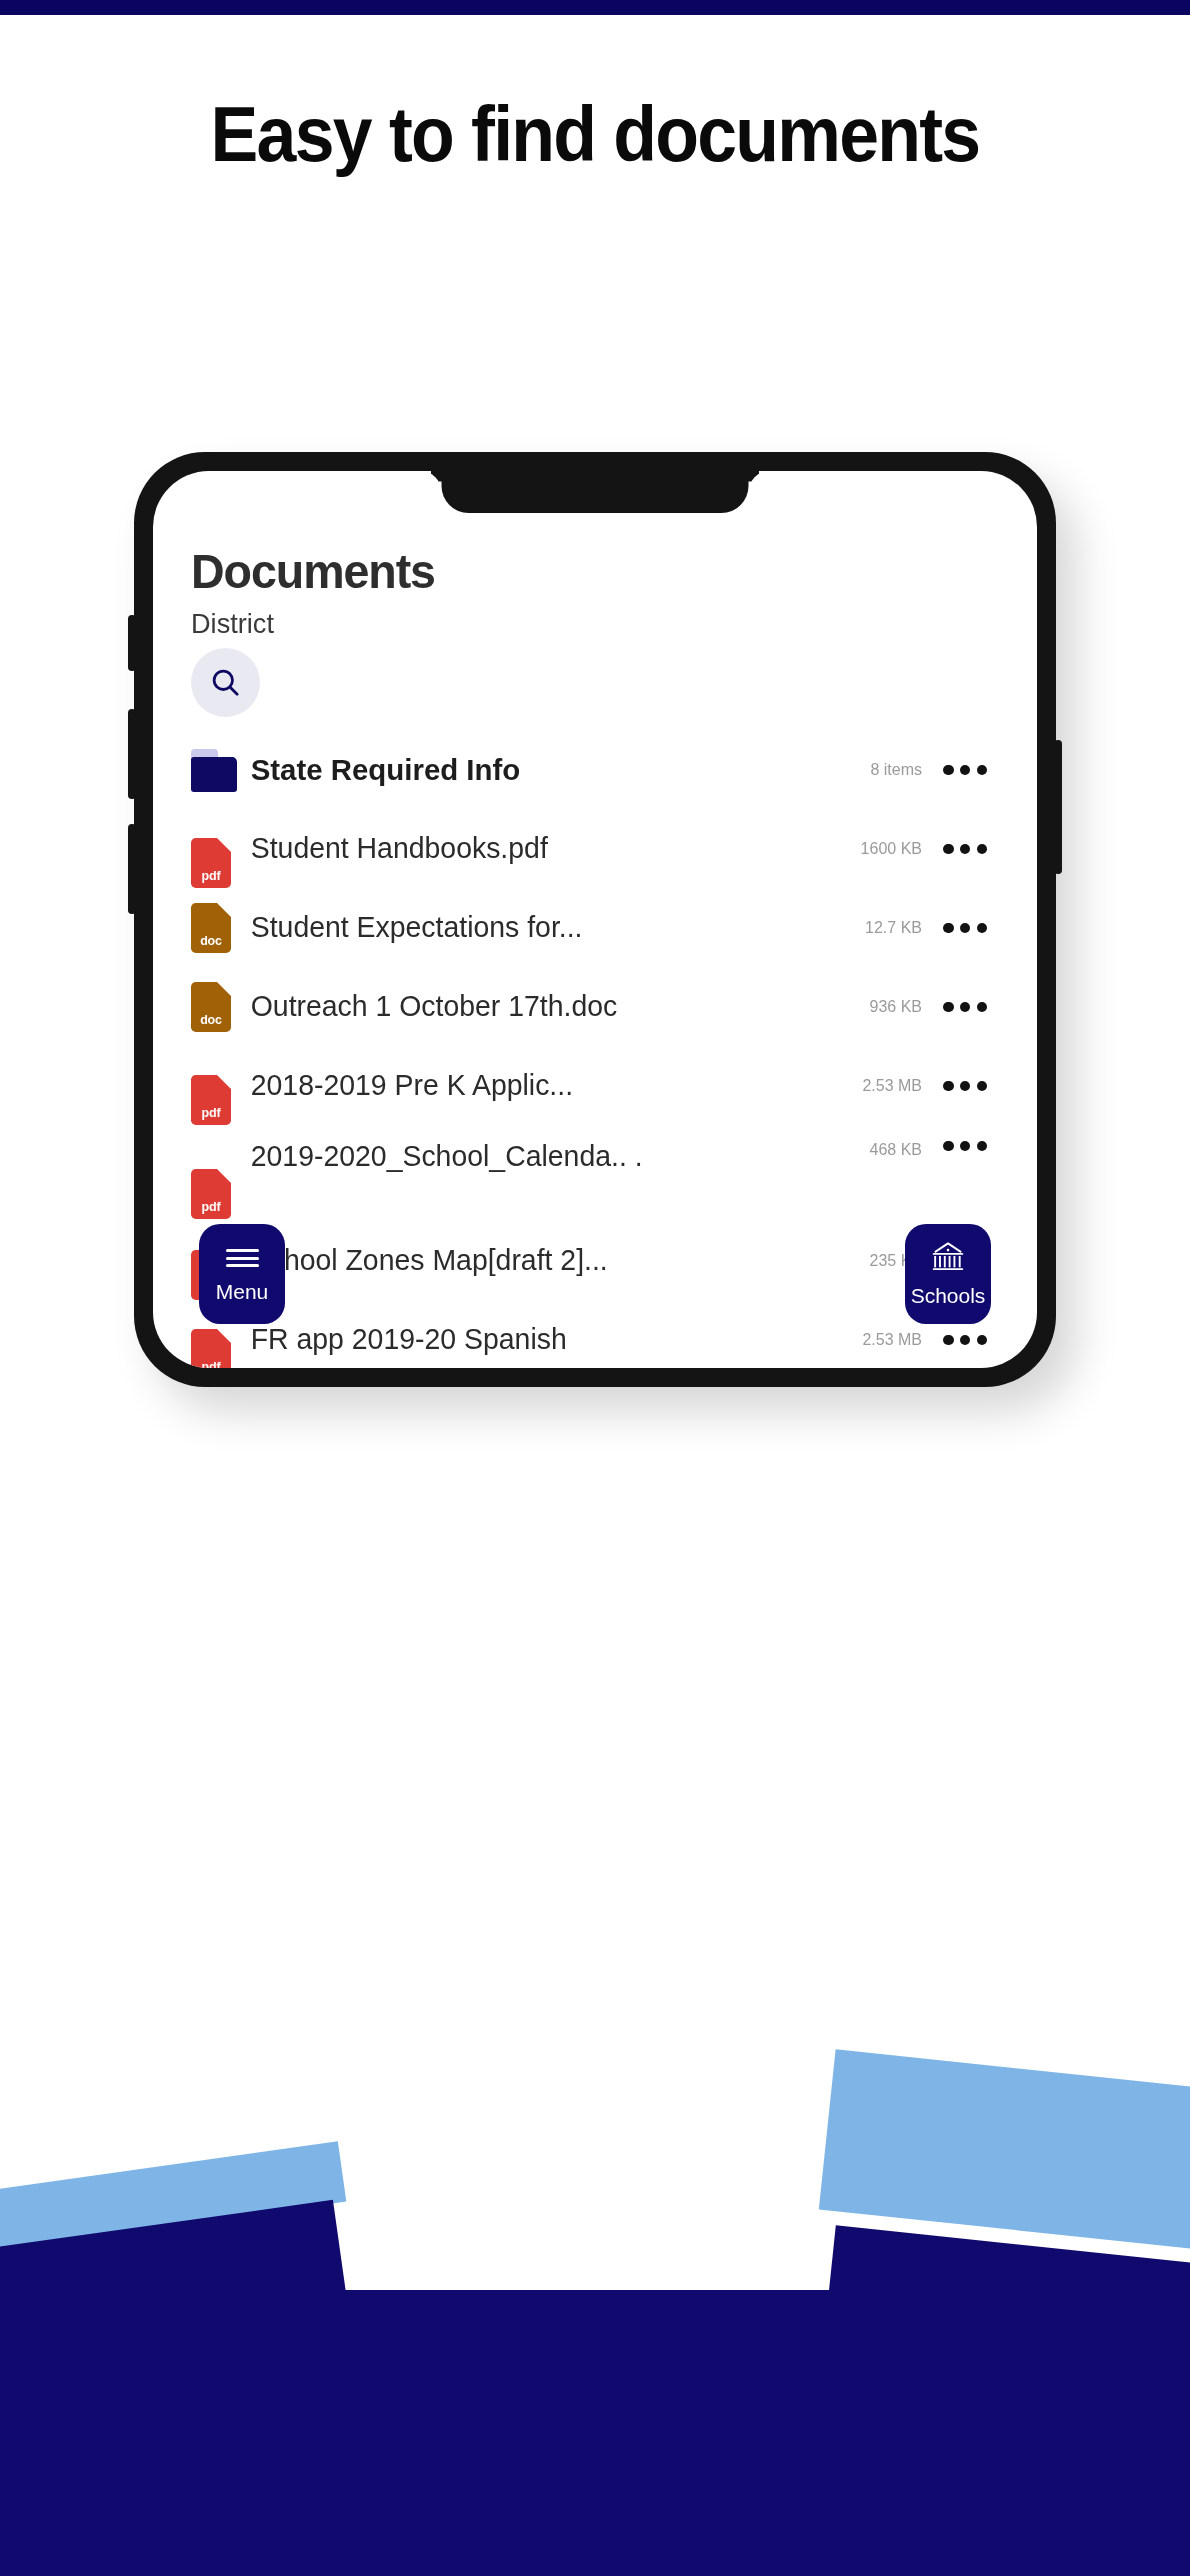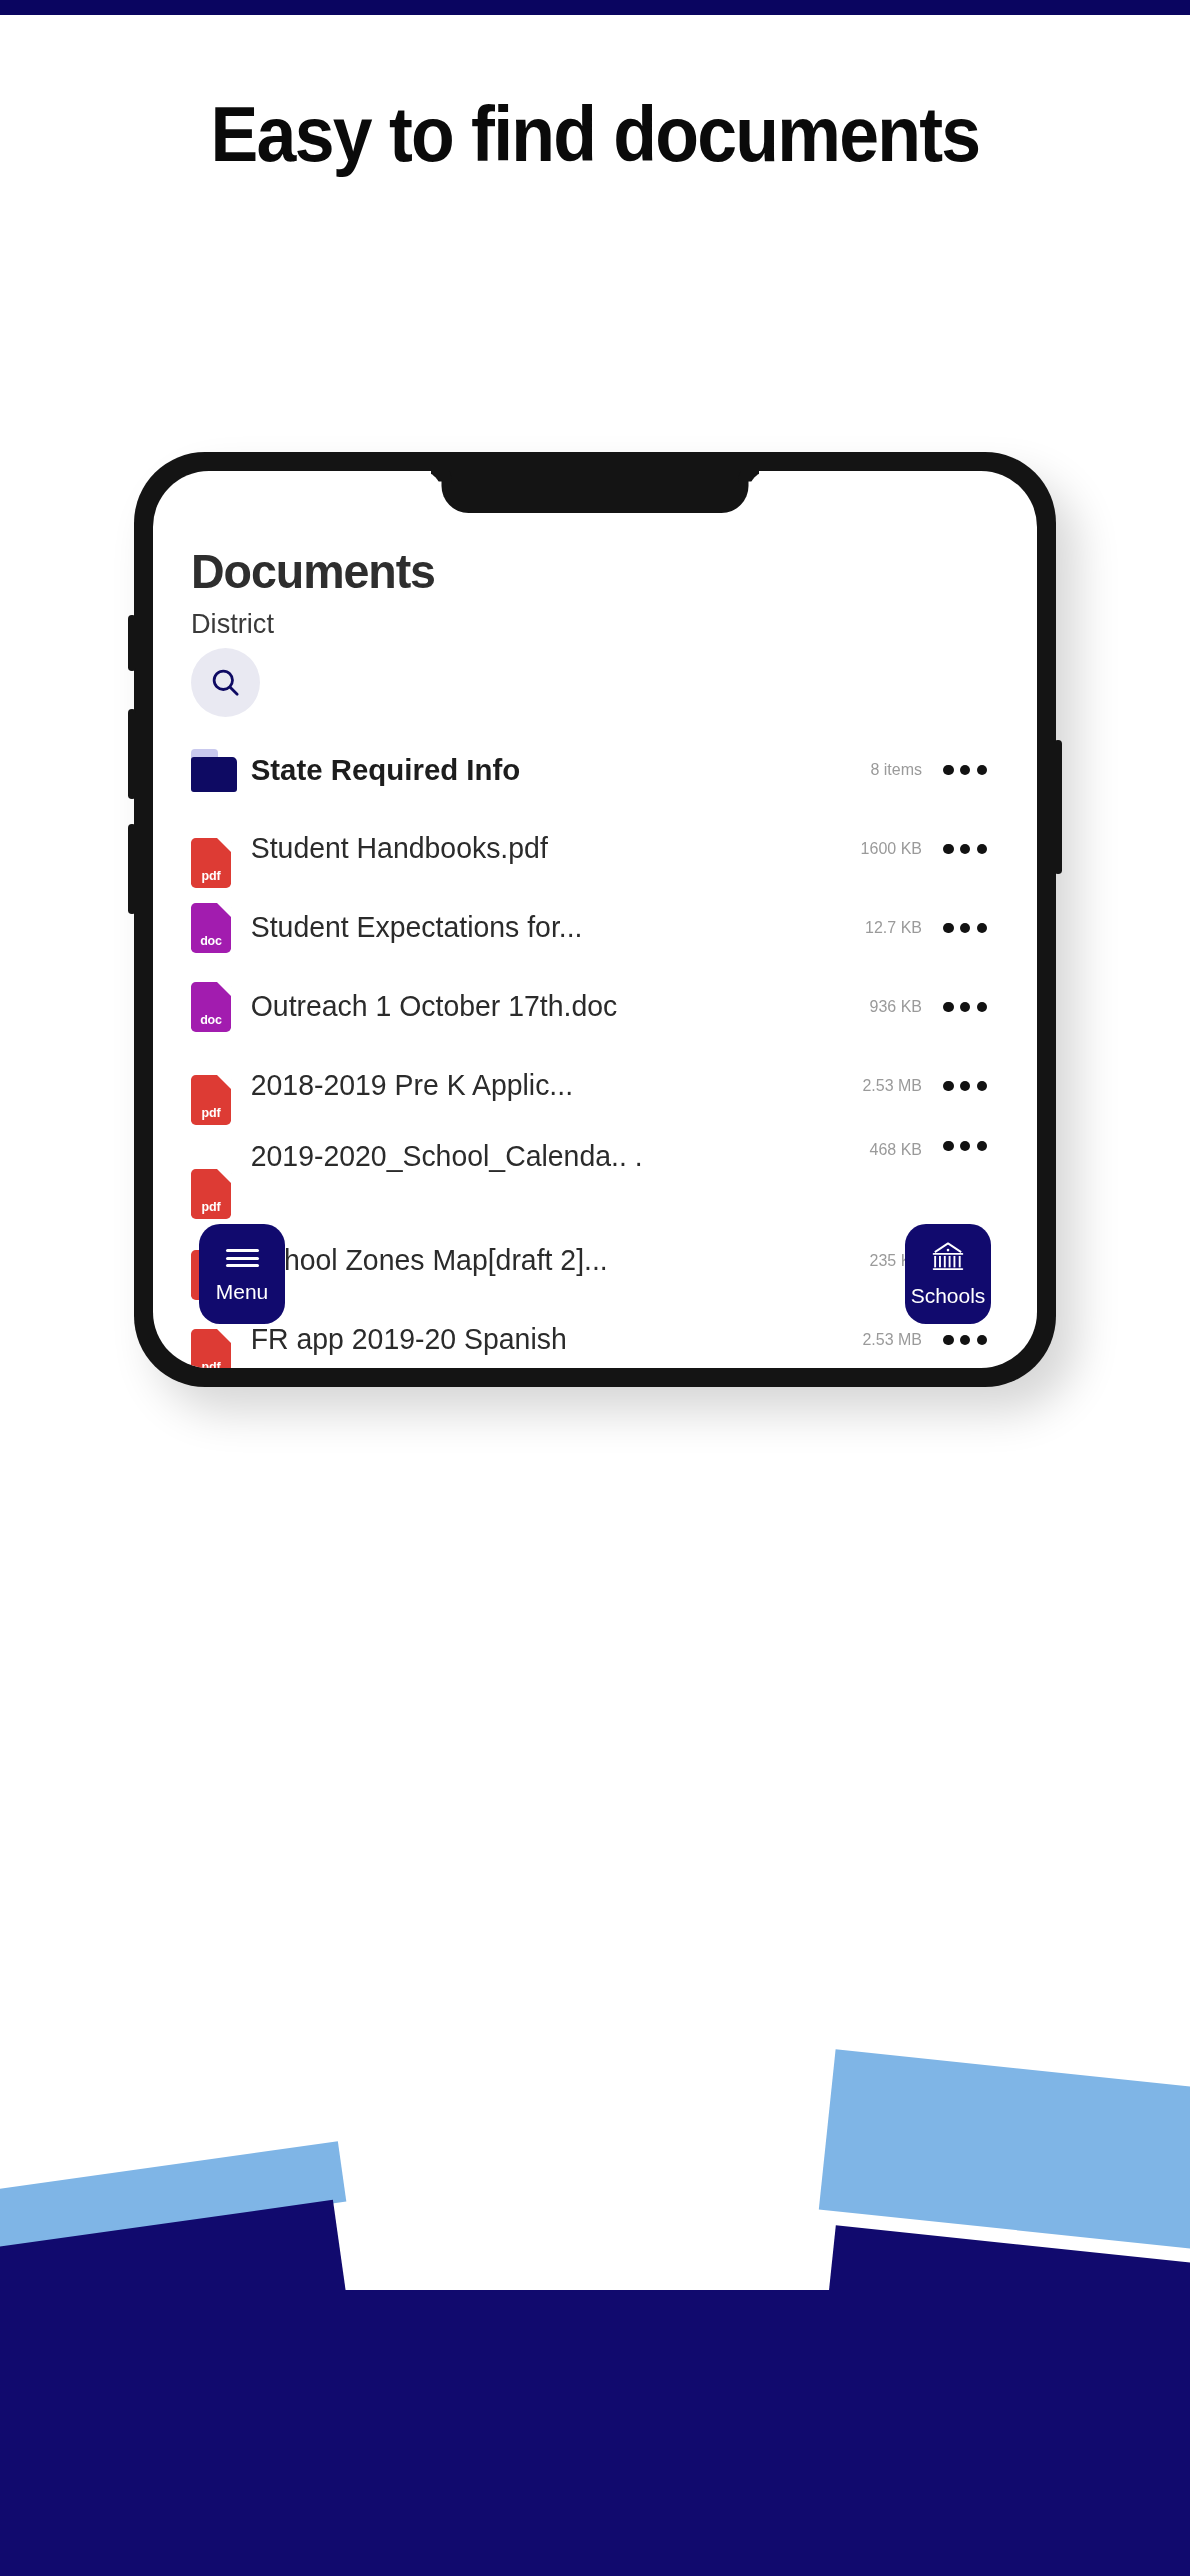--- a/index.html
+++ b/index.html
@@ -189,21 +189,21 @@
     position:absolute; right:0; top:0;
     width:0; height:0;
     border-left:14.4px solid transparent;
     border-top:14.4px solid #ffffff;
   }
   .ico-file span {
     font-size:12.5px; color:#fff; font-weight:bold; letter-spacing:-0.2px;
     font-family:"Liberation Sans Narrow","Liberation Sans", sans-serif;
   }
   .ico-pdf { background:#dd3b34;margin-top:28px; }
-  .ico-doc { background:#a21caf;text-align:center; }
+  .ico-doc { background:#a16207;text-align:center; }
 
   
   .bottom-nav {
     position:absolute; left:0; bottom:44px; width:884px;
     display:flex; justify-content:space-between;
     padding:0 46px;
   }
   .nav-btn {
     width:86px; height:100px;
     background:#110a6e;

